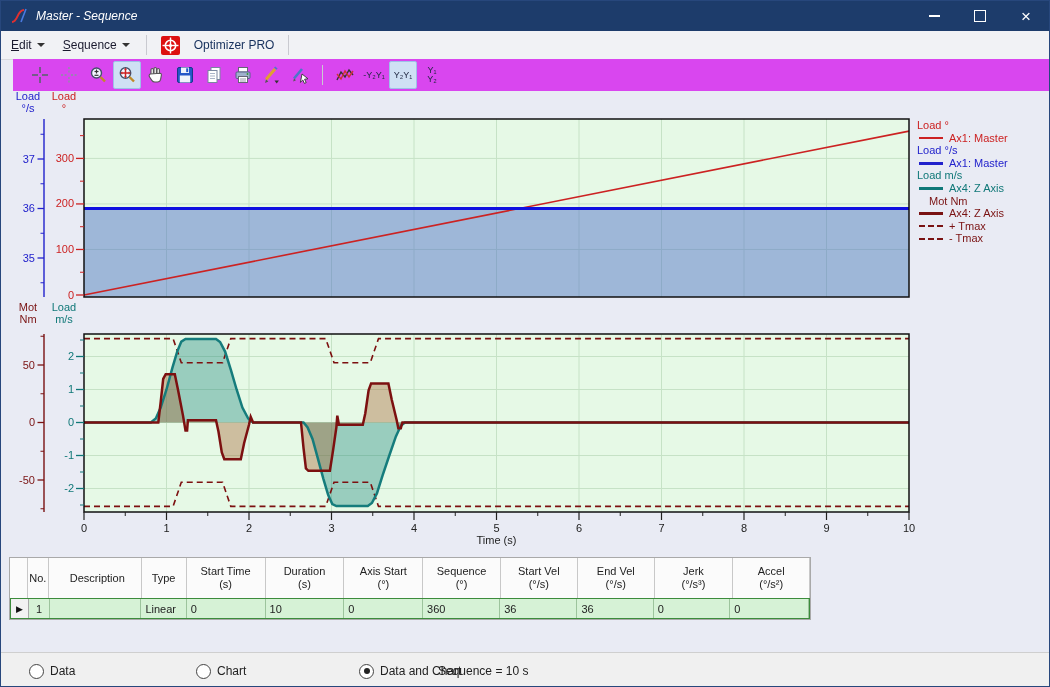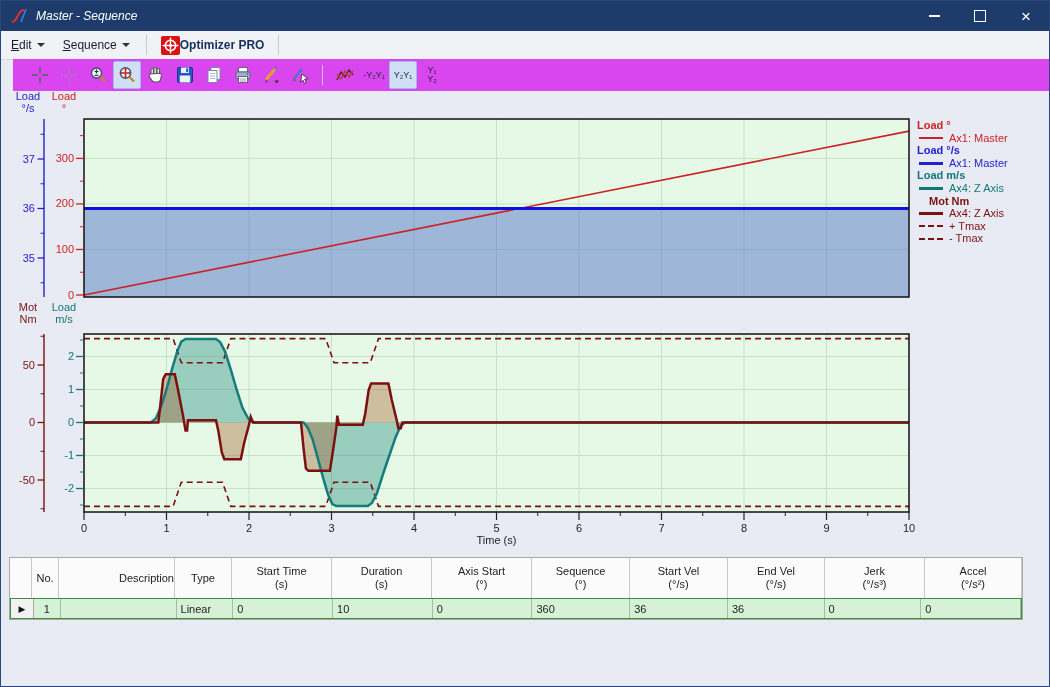--- a/index.html
+++ b/index.html
@@ -12,45 +12,45 @@
   .win-ctl{width:46px;height:30px;display:flex;align-items:center;justify-content:center;color:#fff;font-size:14px;cursor:default;}
   .win-ctl .bar{width:11px;height:2px;background:#fff;display:block;}
   .win-ctl .box{width:10px;height:10px;border:1.5px solid #fff;display:block;}
   .win-ctl .x{font-size:17px;line-height:17px;}
   
   #menubar{position:absolute;left:0;top:30px;width:100%;height:28px;background:#f1f2f5;border-bottom:1px solid #d9dade;display:flex;align-items:center;}
   .menu-item{font-size:12px;color:#1a1a2e;padding:4px 8px;margin-left:2px;display:flex;align-items:center;gap:5px;}
   .menu-item u{text-decoration:underline;}
   .caret{width:0;height:0;border-left:4px solid transparent;border-right:4px solid transparent;border-top:4px solid #333;display:inline-block;}
   .vsep{width:1px;height:20px;background:#c9cad0;margin:0 8px;}
-  #optimizer{display:flex;align-items:center;gap:0;font-size:12px;color:#16305c;padding:2px 6px;font-weight:bold;}
+  #optimizer{display:flex;align-items:center;gap:14px;font-size:12px;color:#16305c;padding:2px 6px;}
   #optimizer-icon{width:19px;height:19px;}
   
   #toolbar{position:absolute;left:12px;top:58px;width:100%;height:32px;background:#d946ef;display:flex;align-items:center;}
   .tb-btn{width:26px;height:26px;margin-left:1px;display:flex;align-items:center;justify-content:center;border:1px solid transparent;border-radius:2px;}
   .tb-btn.active{background:#cfe0f4;border:1px solid #9ec0e8;}
   .tb-gap{width:12px;}
   .tb-sep{width:1px;height:20px;background:#c9cad0;margin:0 7px;}
   .tb-text{font-size:9px;color:#222a44;line-height:9px;text-align:center;white-space:pre-line;}
   
   .axis-title{position:absolute;width:38px;text-align:center;font-size:11px;line-height:12px;}
   
   #chart-svg{position:absolute;left:0;top:0;width:1050px;height:555px;}
   #chart-svg text{font-family:"Liberation Sans",sans-serif;}
   
   #legend{position:absolute;left:916px;top:118px;width:132px;font-size:11px;line-height:12.6px;}
-  .lg-title{font-weight:bold;}
+  .lg-title{font-weight:normal;}
   .lg-item{display:flex;align-items:center;}
   .lg-sample{display:inline-block;width:24px;margin:0 6px 0 2px;border-top-style:solid;}
   .lg-sample.dashed{border-top-style:dashed;}
   
-  #seq-table{position:absolute;left:8px;top:556px;width:1014px;background:#f9a8d4;border:1px solid #a9a9a9;box-sizing:border-box;font-size:11px;color:#222;}
+  #seq-table{position:absolute;left:8px;top:556px;width:802px;background:#f9a8d4;border:1px solid #a9a9a9;box-sizing:border-box;font-size:11px;color:#222;}
   .t-head{display:flex;height:40px;background:#fbfbfb;}
   .t-hcell{border-right:1px solid #c8c8c8;display:flex;flex-direction:column;justify-content:center;align-items:center;box-sizing:border-box;line-height:13px;}
-  .t-hcell.left{align-items:flex-end;padding-left:5px;}
+  .t-hcell.left{align-items:center;padding-left:5px;}
   .t-row{display:flex;height:21px;border:1px solid #3c8c3c;box-sizing:border-box;background:#d6f2d6;}
   .t-cell{border-right:1px solid #9cc49c;display:flex;align-items:center;padding-left:4px;box-sizing:border-box;}
   .t-cell.center{justify-content:center;padding-left:0;}
   .t-selcell{background:#f2f2f2;border-right:1px solid #a9a9a9;display:flex;align-items:center;justify-content:center;font-size:9px;color:#111;}
   
   #lower-bg{position:absolute;left:0;top:548px;width:100%;height:139px;background:#f0f0f0;z-index:-1;}
   #footer{position:absolute;left:0;top:651px;width:100%;height:36px;background:#f0f0f0;border-top:1px solid #cfcfcf;box-sizing:border-box;}
   .radio{position:absolute;top:0;height:36px;display:flex;align-items:center;gap:6px;font-size:12px;color:#222;}
   .radio-circle{width:13px;height:13px;border:1px solid #444;border-radius:50%;background:#fff;display:flex;align-items:center;justify-content:center;}
   .radio-dot{width:6px;height:6px;border-radius:50%;background:#222;}
@@ -465,13 +465,33 @@
         <div class="t-cell" style="width: 100px;">10</div>
         <div class="t-cell" style="width: 100px;">0</div>
         <div class="t-cell" style="width: 98px;">360</div>
         <div class="t-cell" style="width: 98px;">36</div>
         <div class="t-cell" style="width: 97px;">36</div>
         <div class="t-cell" style="width: 97px;">0</div>
         <div class="t-cell" style="width: 100px;">0</div>
       </div>
     </div>
 
+  <div id="footer">
+    <div id="radio-group">
+        <div class="radio" style="left: 28px;">
+          <span class="radio-circle"></span>
+          <span>Data</span>
+        </div>
+        <div class="radio" style="left: 195px;">
+          <span class="radio-circle"></span>
+          <span>Chart</span>
+        </div>
+        <div class="radio" style="left: 358px;">
+          <span class="radio-circle">
+            <span class="radio-dot"></span>
+          </span>
+          <span>Data and Chart</span>
+        </div>
+      </div>
+    <div id="sequence-label">Sequence = 10 s</div>
+    <div id="dialog-buttons"></div>
+  </div>
 </div>
 
 </body></html>

